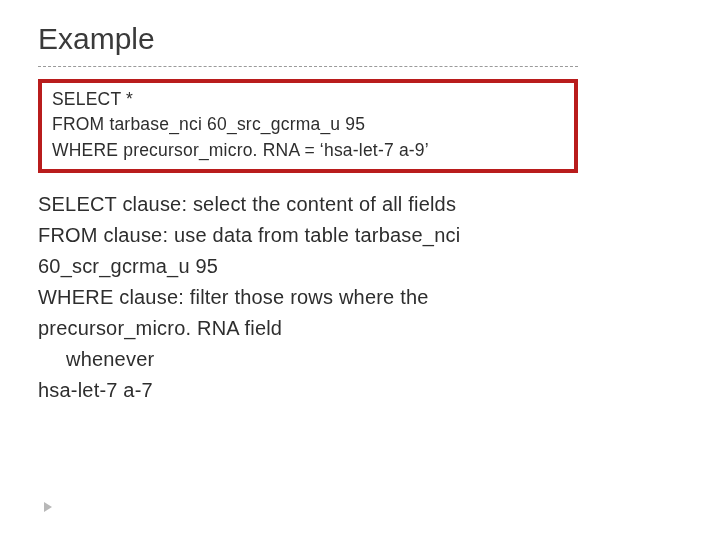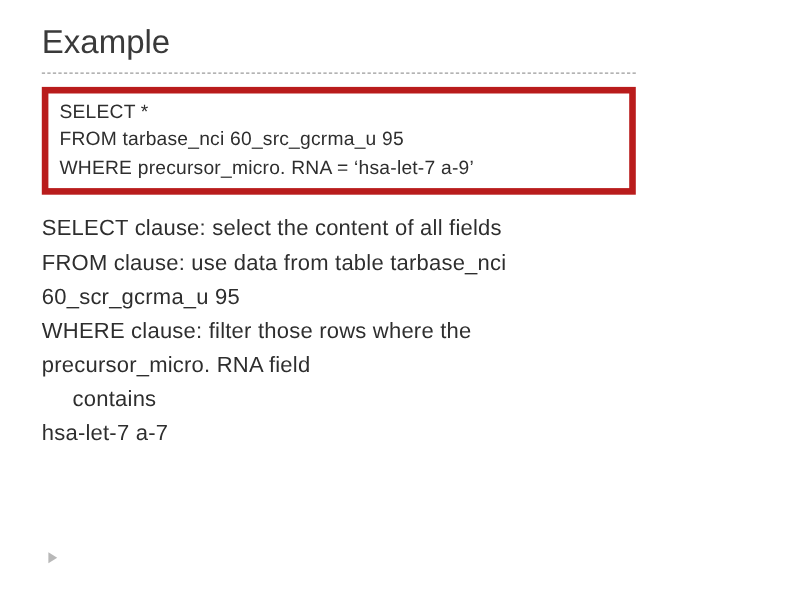--- a/index.html
+++ b/index.html
@@ -25,21 +25,21 @@
     padding: 0 0 6px 38px;
     margin-bottom: 4px;
   }
   .h-separator {
     margin: 0 38px 12px 38px;
     border-top: 1px dashed #9a9a9a;
     height: 0;
   }
   .query-box {
     margin: 0 38px 14px 38px;
-    border: 6px solid #b91c1c;
+    border: 4px solid #b91c1c;
     padding: 4px 10px 6px 10px;
     font-size: 17.5px;
     line-height: 1.45;
     letter-spacing: 0.2px;
   }
   .explain {
     margin: 16px 38px 0 38px;
     font-size: 20px;
     line-height: 1.55;
     letter-spacing: 0.2px;
@@ -81,20 +81,20 @@
   <div class="query-box">
     <div>SELECT  *</div>
     <div>FROM  tarbase_nci 60_src_gcrma_u 95</div>
     <div>WHERE precursor_micro. RNA = ‘hsa-let-7 a-9’</div>
   </div>
 
   <div class="explain">
     <div>SELECT clause:  select the content of all fields</div>
     <div>FROM clause:  use data from table tarbase_nci 60_scr_gcrma_u 95</div>
     <div>WHERE clause:  filter those rows where the precursor_micro. RNA field</div>
-    <span class="indent">contains</span>
+    <span class="indent">whenever</span>
     <div>hsa-let-7 a-7</div>
   </div>
 
 
   <div class="bullet"></div>
 
 </div>
 
 </body></html>

